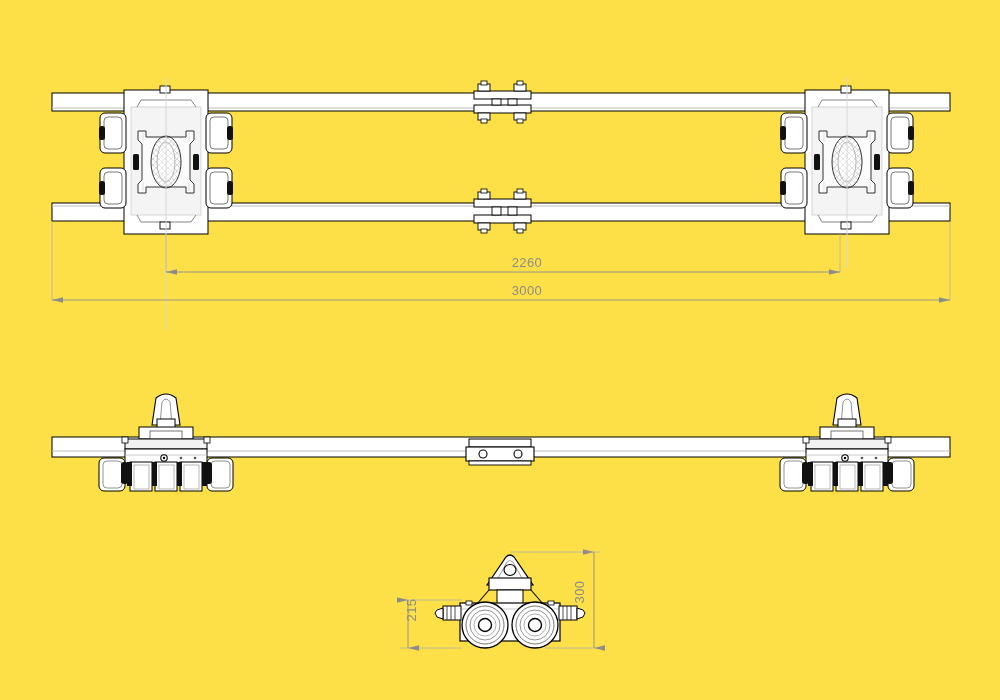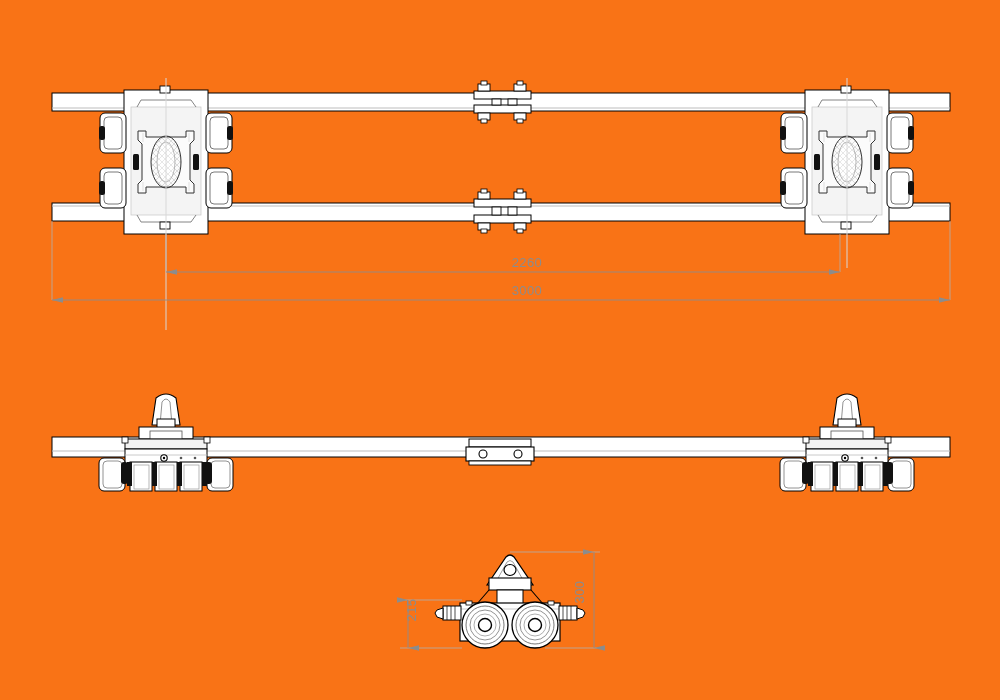--- a/index.html
+++ b/index.html
@@ -8,21 +8,21 @@
     padding: 0;
     background: #ffffff;
   }
   body {
     font-family: "Liberation Sans", sans-serif;
   }
   #sheet {
     position: relative;
     width: 1000px;
     height: 700px;
-    background: #f97316;
+    background: #fde047;
     overflow: hidden;
   }
   #sheet svg {
     position: absolute;
     left: 0;
     top: 0;
   }
   .dimtext {
     font-family: "Liberation Sans", sans-serif;
     font-size: 13px;

